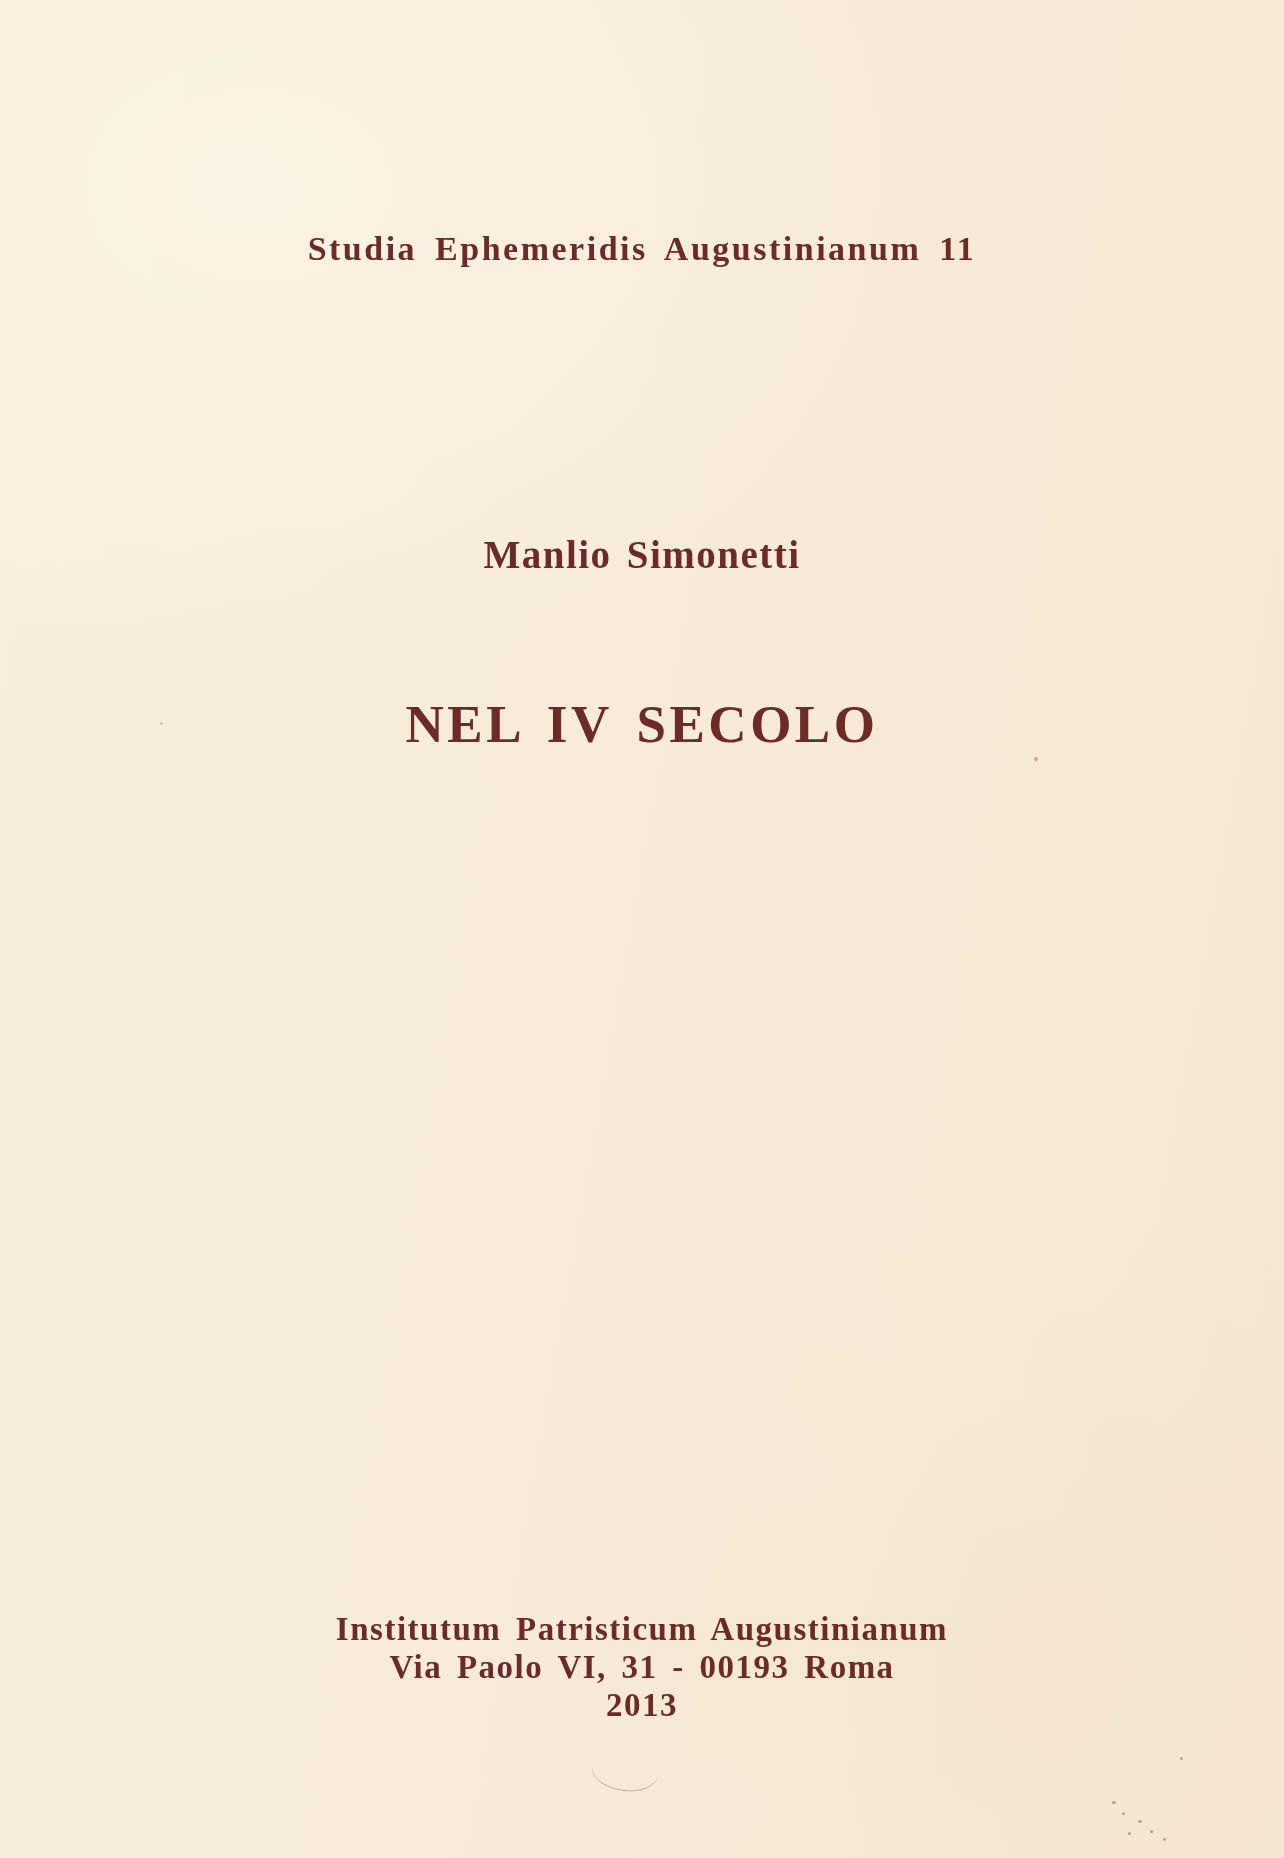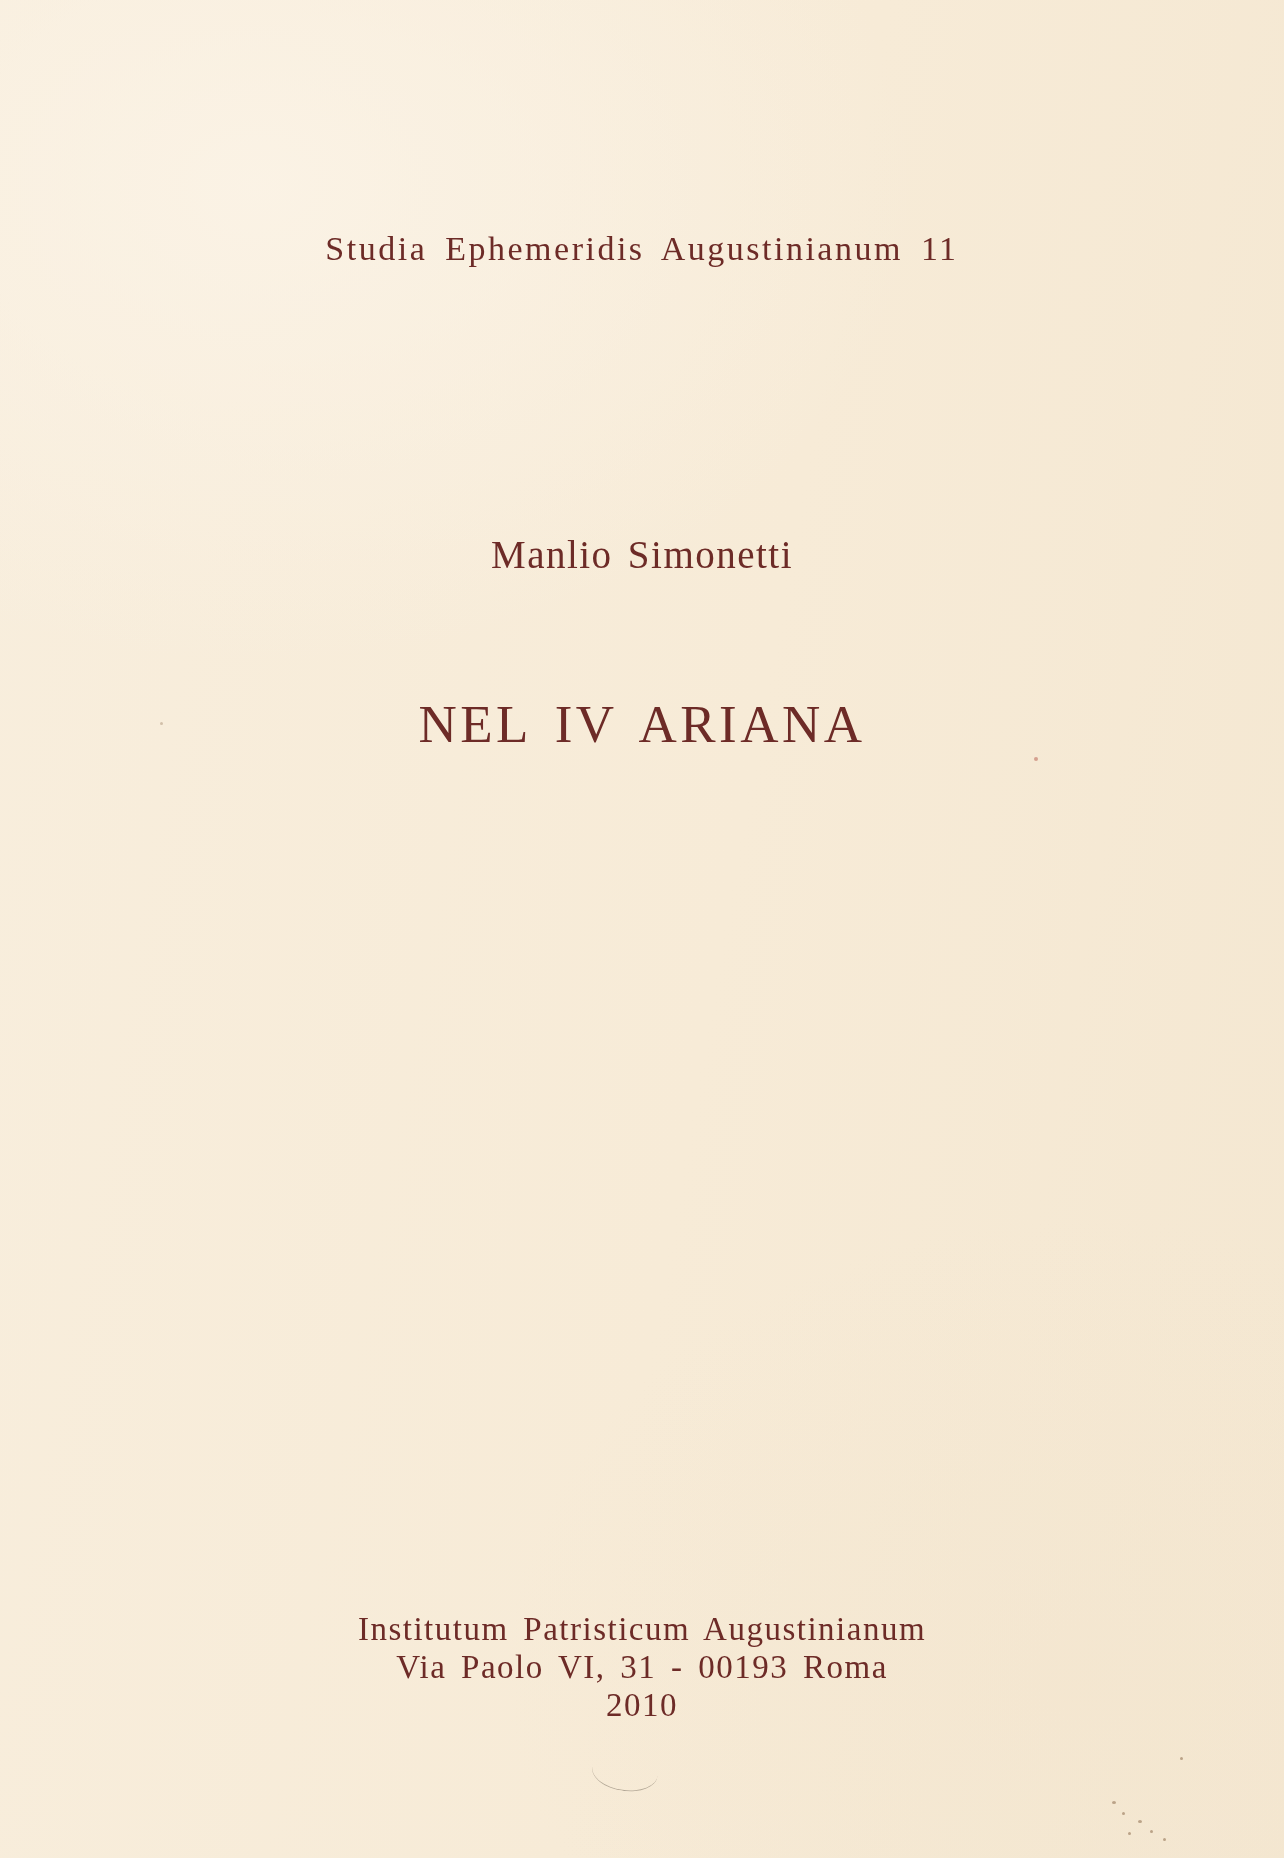--- a/index.html
+++ b/index.html
@@ -18,21 +18,21 @@
     background:
       radial-gradient(1100px 800px at 20% 10%, rgba(251,243,230,0.9) 0%, rgba(251,243,230,0) 60%),
       radial-gradient(900px 700px at 85% 90%, rgba(243,229,206,0.55) 0%, rgba(243,229,206,0) 65%),
       linear-gradient(100deg, #f8eedd 0%, #f7ebd7 55%, #f4e7d1 100%);
   }
   .textblock {
     position: absolute;
     left: 0;
     width: 100%;
     text-align: center;
-    font-weight: normal;
+    font-weight: bold;
     -webkit-font-smoothing: antialiased;
   }
   .series-line {
     top: 230px;
     font-size: 34px;
     letter-spacing: 2.5px;
     word-spacing: 7px;
   }
   .author-name {
     top: 532px;
@@ -77,27 +77,27 @@
 </head>
 <body>
 
 <div class="page">
 
   <div class="textblock series-line">Studia Ephemeridis Augustinianum 11</div>
 
   <div class="textblock author-name">Manlio Simonetti</div>
 
   <div class="textblock book-title">
-    <div>NEL IV ARIANA</div>
+    <div>NEL IV SECOLO</div>
   </div>
 
   <div class="textblock imprint">
     <div>Institutum Patristicum Augustinianum</div>
     <div>Via Paolo VI, 31 - 00193 Roma</div>
-    <div>2010</div>
+    <div>2013</div>
   </div>
 
   <div class="hairline"></div>
   <div class="speckle red" style="left:1034px; top:757px; width:4px; height:4px;"></div>
   <div class="speckle" style="left:160px; top:722px; width:3px; height:3px; opacity:.35;"></div>
   <div class="speckle" style="left:1180px; top:1757px; width:3px; height:3px;"></div>
   <div class="speckle" style="left:1112px; top:1801px; width:4px; height:3px;"></div>
   <div class="speckle" style="left:1122px; top:1812px; width:3px; height:3px;"></div>
   <div class="speckle" style="left:1138px; top:1820px; width:4px; height:3px;"></div>
   <div class="speckle" style="left:1128px; top:1832px; width:3px; height:3px;"></div>

